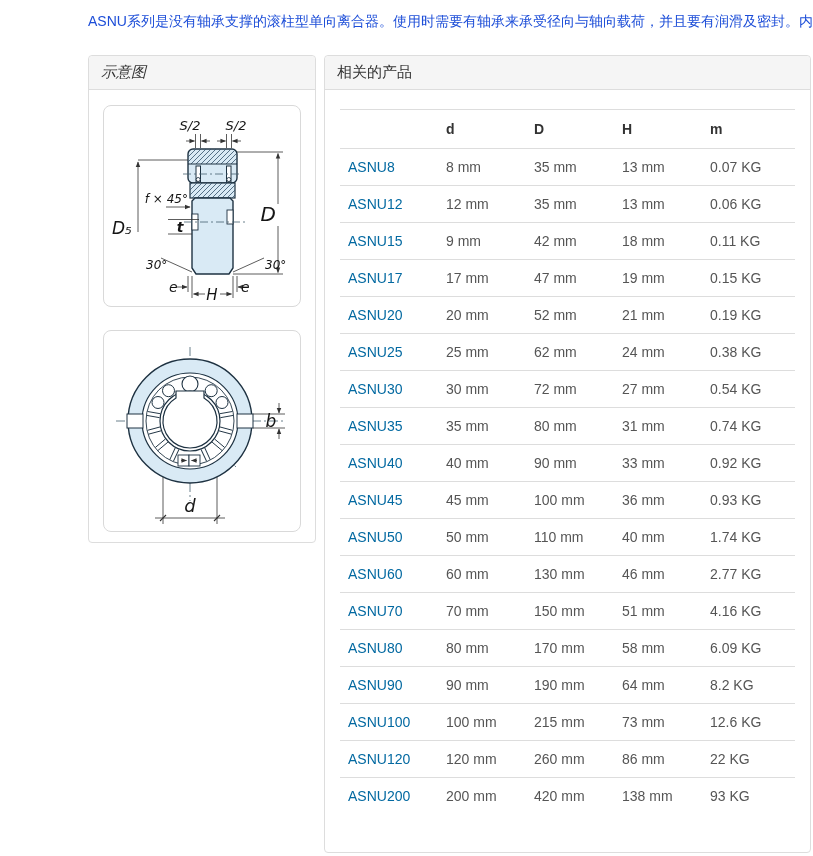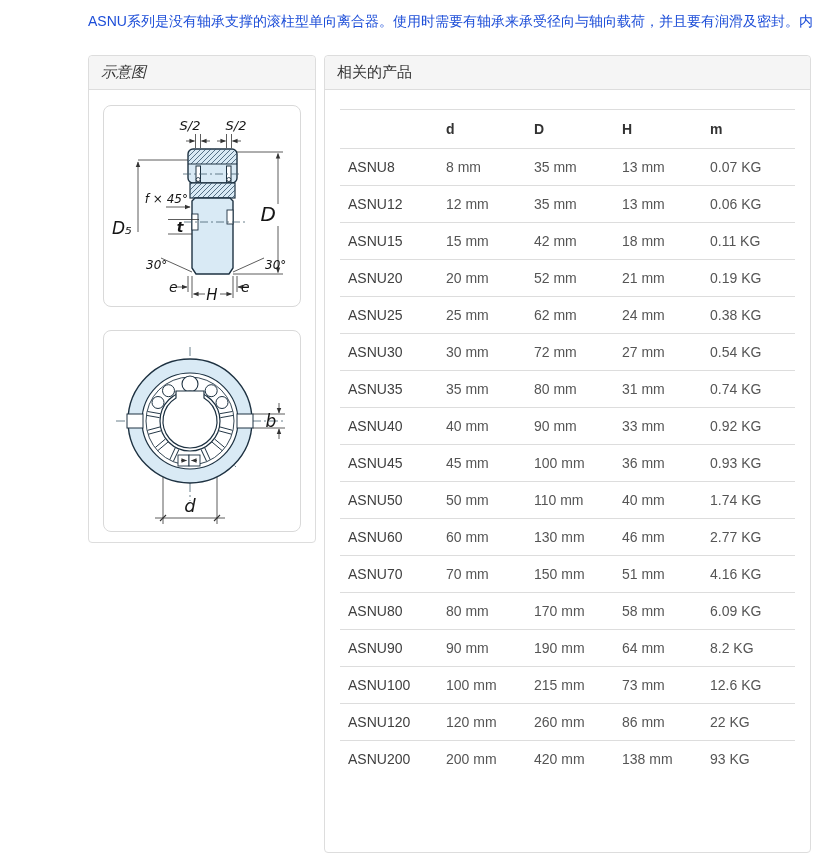--- a/index.html
+++ b/index.html
@@ -33,21 +33,21 @@
   }
   table.products th{
     text-align:left;font-weight:bold;color:#333;padding:9px 8px;
     border-top:1px solid #ddd;border-bottom:1px solid #ddd;line-height:20px;
   }
   table.products td{
     text-align:left;color:#555;padding:8px;border-top:1px solid #ddd;line-height:20px;
     white-space:nowrap;overflow:hidden;
   }
   table.products tbody tr:first-child td{border-top:none;}
-  table.products a{color:#404040;text-decoration:none;cursor:pointer;}
+  table.products a{color:#0369a1;text-decoration:none;cursor:pointer;}
   svg text{font-family:"DejaVu Sans","Liberation Sans",sans-serif;fill:#151515;}
 </style>
 </head>
 <body>
 
 <div class="desc">ASNU系列是没有轴承支撑的滚柱型单向离合器。使用时需要有轴承来承受径向与轴向载荷，并且要有润滑及密封。内</div>
 
 <div class="panel panel-left">
   <div class="panel-heading">示意图</div>
   <div class="panel-body">
@@ -245,26 +245,33 @@
   <tr>
     <td><a>ASNU12</a></td>
     <td>12 mm</td>
     <td>35 mm</td>
     <td>13 mm</td>
     <td>0.06 KG</td>
   </tr>
 
   <tr>
     <td><a>ASNU15</a></td>
-    <td>15 mm</td>
+    <td>9 mm</td>
     <td>42 mm</td>
     <td>18 mm</td>
     <td>0.11 KG</td>
   </tr>
 
+  <tr>
+    <td><a>ASNU17</a></td>
+    <td>17 mm</td>
+    <td>47 mm</td>
+    <td>19 mm</td>
+    <td>0.15 KG</td>
+  </tr>
 
   <tr>
     <td><a>ASNU20</a></td>
     <td>20 mm</td>
     <td>52 mm</td>
     <td>21 mm</td>
     <td>0.19 KG</td>
   </tr>
 
   <tr>

